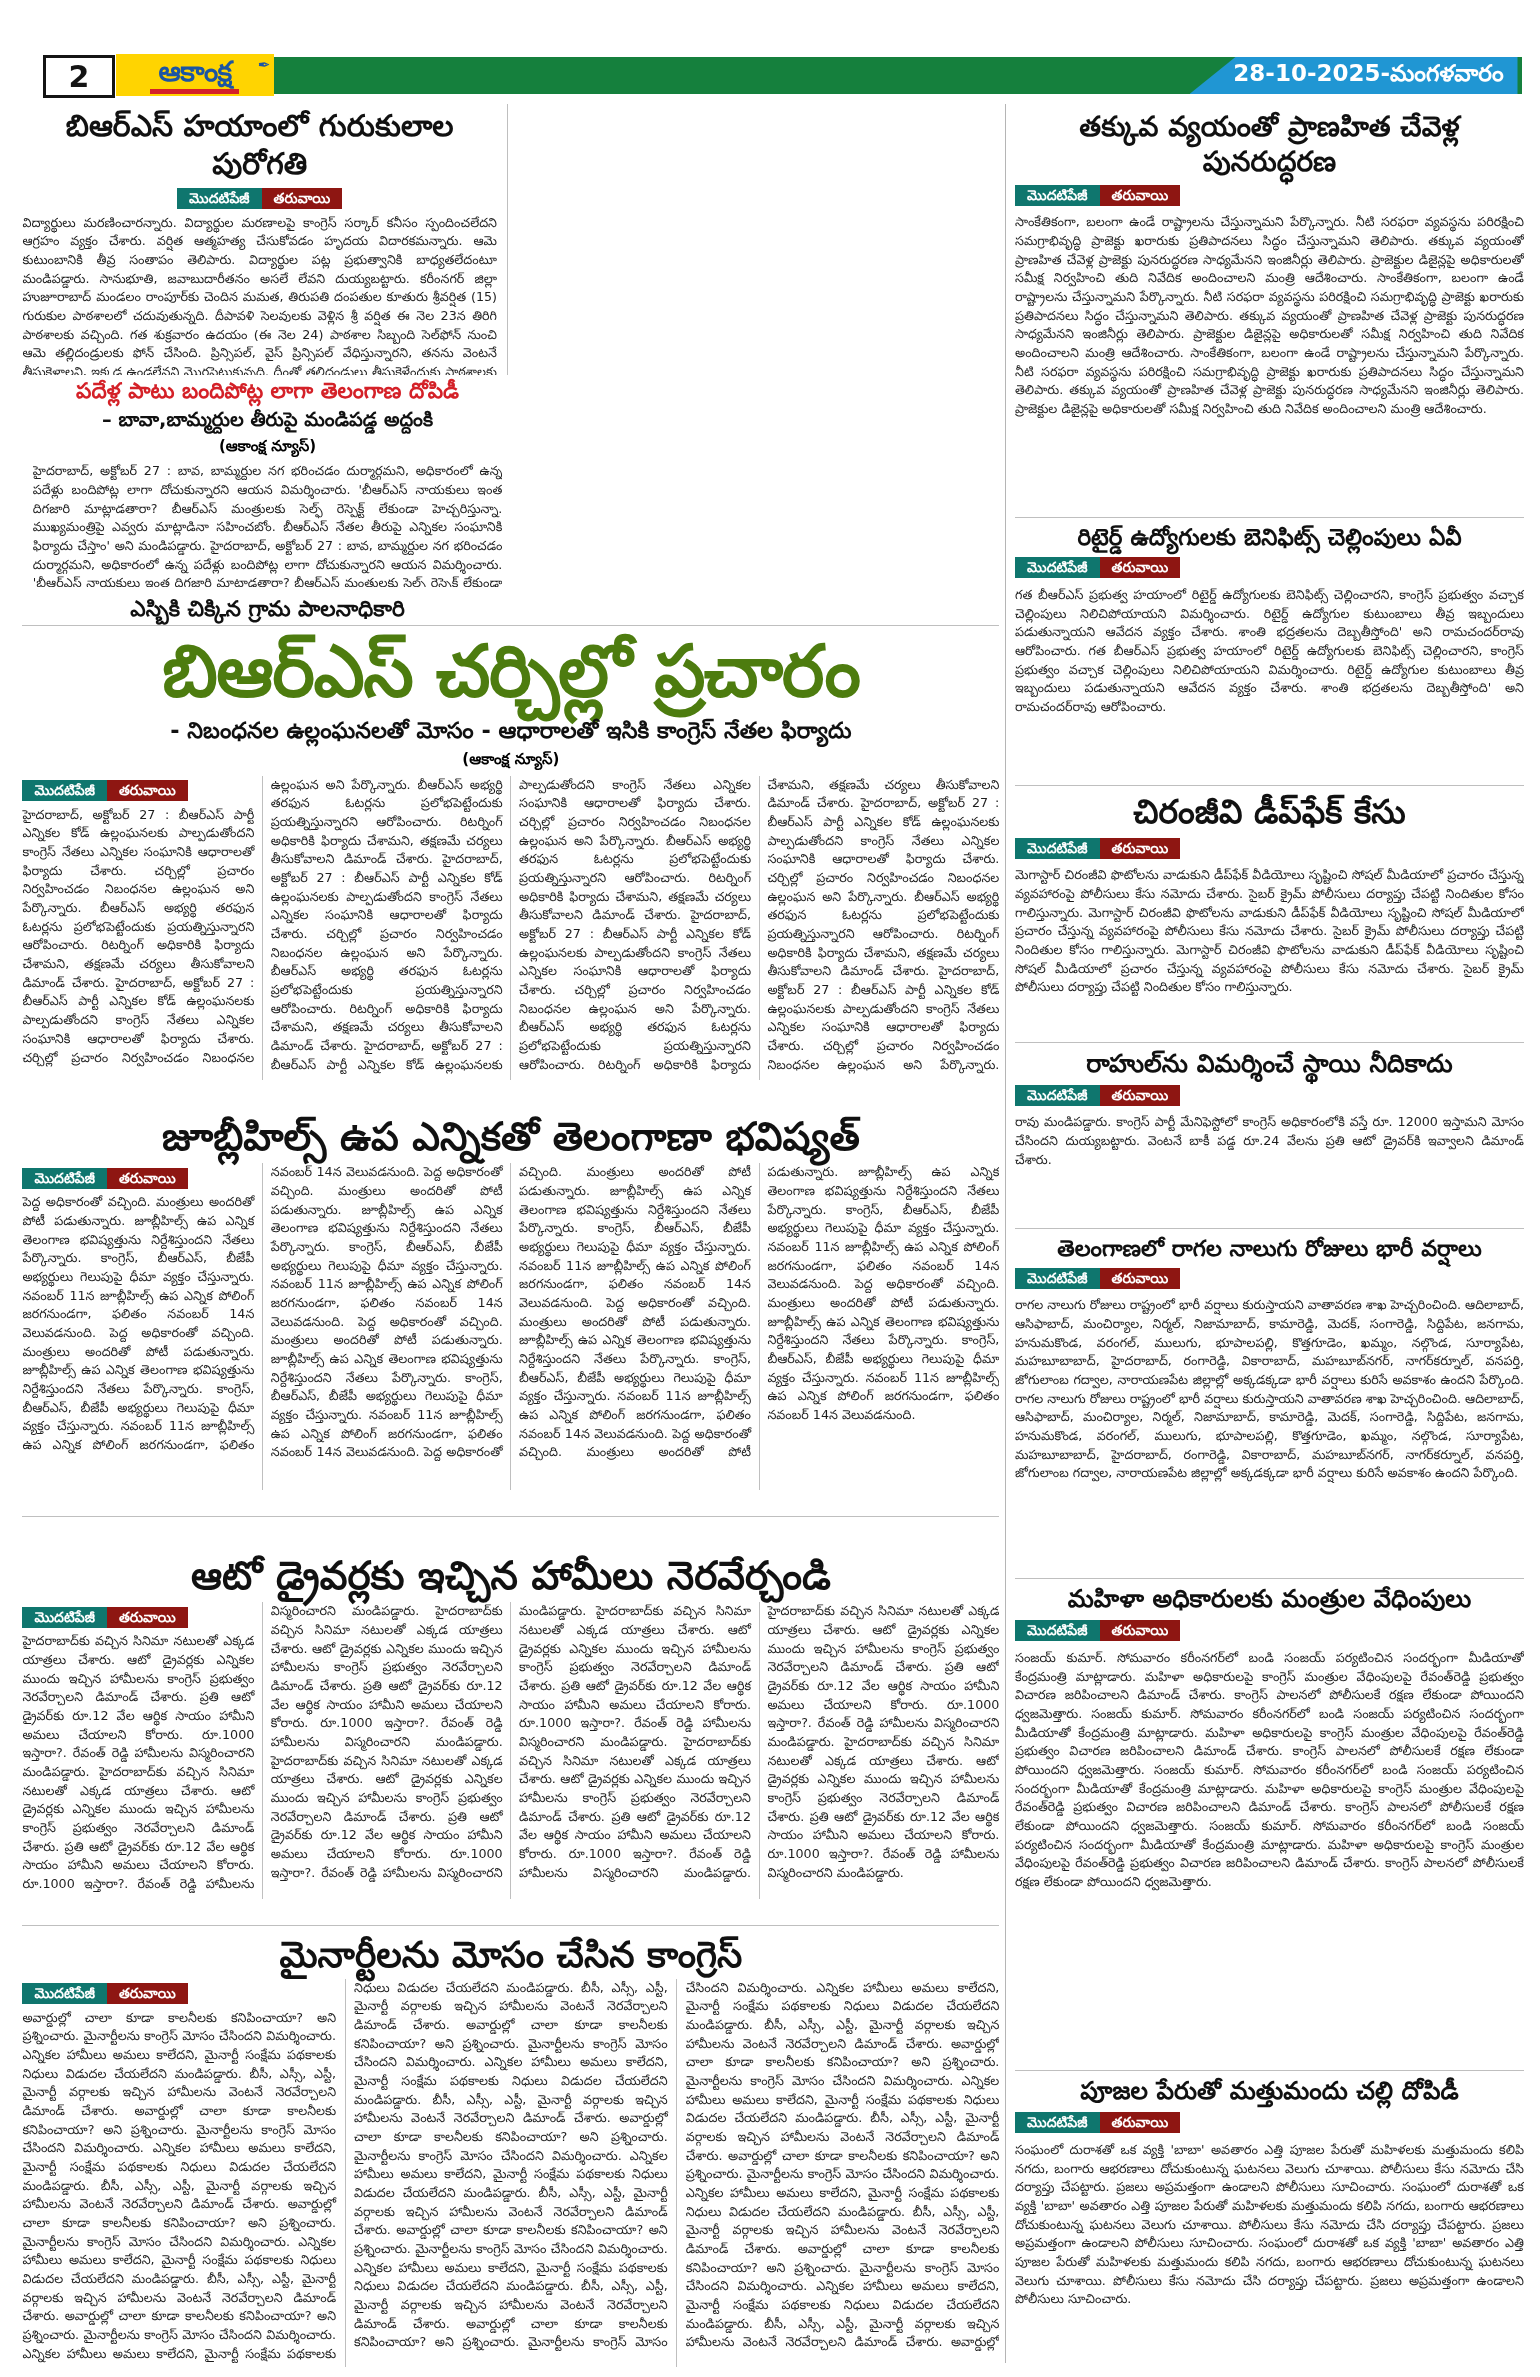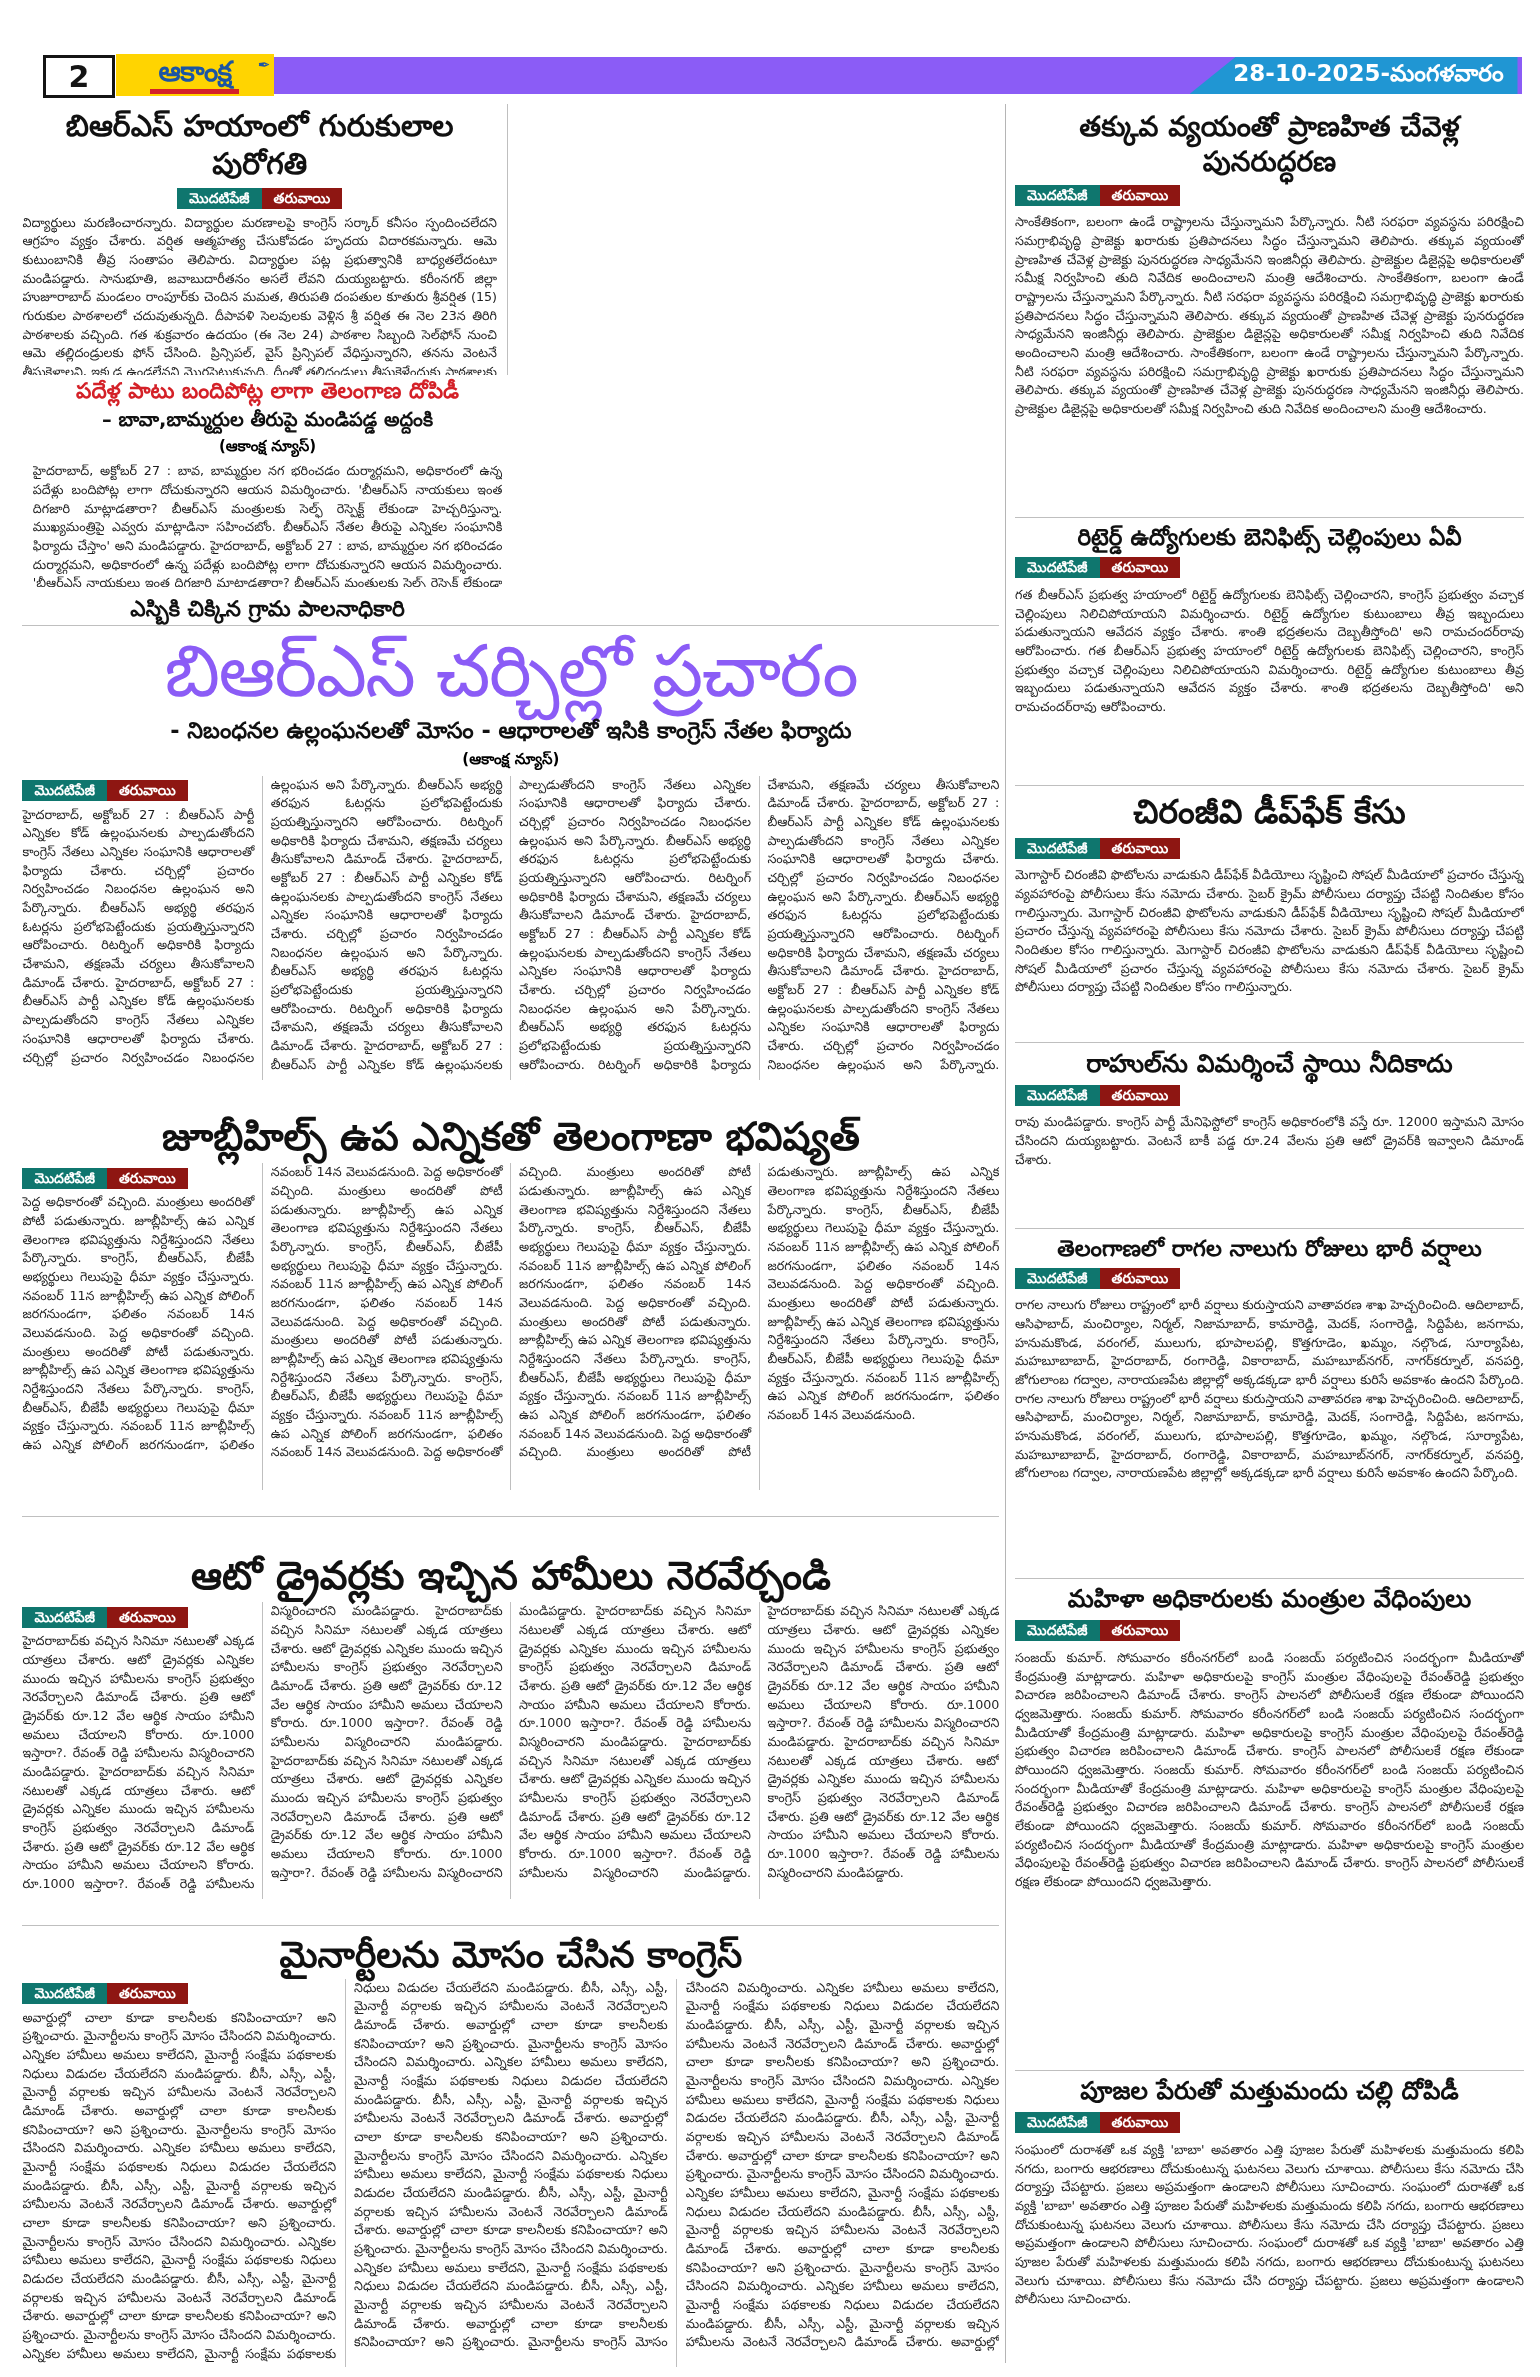--- a/index.html
+++ b/index.html
@@ -8,21 +8,21 @@
 
   
   .pagenum{position:absolute;left:43px;top:55px;width:66px;height:37px;background:#fff;
            border:3px solid #141414;display:flex;align-items:center;justify-content:center;
            font-size:30px;font-weight:bold;color:#141414;}
   .logo{position:absolute;left:116px;top:54px;width:158px;height:42px;background:#ffd401;
         display:flex;align-items:center;justify-content:center;color:#1c55a3;
         font-size:28px;font-weight:bold;letter-spacing:-0.7px;}
   .logo .nib{position:absolute;right:4.5px;top:1.5px;font-size:15px;color:#1c55a3;}
   .logo .ribbon{position:absolute;left:34px;bottom:2.2px;width:89px;height:5.2px;background:#d42128;}
-  .topbar{position:absolute;left:274px;top:57px;width:1248px;height:37px;background:#8b5cf6;}
+  .topbar{position:absolute;left:274px;top:57px;width:1248px;height:37px;background:#15803d;}
   .datebox{position:absolute;right:4.5px;top:0;height:37px;width:328px;background:#2096d3;
            clip-path:polygon(14% 0,100% 0,100% 100%,0 100%);
            display:flex;align-items:center;justify-content:center;padding-left:30px;box-sizing:border-box;
            color:#fff;font-size:23px;font-weight:bold;}
 
   
   .zone-main{position:absolute;left:22.4px;top:104px;width:977px;height:2259px;}
   .vrule{position:absolute;left:1005px;top:104px;width:0.7px;height:2259px;background:#b5b5b5;}
   .zone-right{position:absolute;left:1015px;top:104px;width:509px;height:2259px;display:flex;flex-direction:column;}
 
@@ -48,21 +48,21 @@
   .art-gurukul .hl{font-size:30px;}
   .art-dopidi{width:480px;padding-left:10.4px;box-sizing:border-box;overflow:hidden;}
   .art-dopidi .hl{font-size:21.6px;}
   .art-dopidi .sub{font-size:19.4px;text-align:center;}
   .dopidi-body{height:125px;overflow:hidden;}
   .acb-hl{font-size:19.4px;margin-top:6px;}
 
   
   .sec{box-sizing:border-box;border-bottom:0.7px solid #bfbfbf;padding-top:3px;}
   .sec-banner{height:481px;border-bottom:none;}
-  .banner-hl{margin:4.5px 0 0;text-align:center;font-size:72px;line-height:1.05;font-weight:normal;color:#8b5cf6;letter-spacing:-1.5px;}
+  .banner-hl{margin:4.5px 0 0;text-align:center;font-size:72px;line-height:1.05;font-weight:bold;color:#4d7c0f;letter-spacing:-1.5px;}
   .banner-sub{margin:7.5px 0 0;text-align:center;font-size:22.4px;font-weight:bold;color:#111;}
   .banner-body{height:304px;}
   .sec-jubilee{height:410px;}
   .sec-jubilee .hl{font-size:39px;}
   .jubilee-body{height:327px;}
   .sec-auto{height:380px;margin-top:29px;}
   .sec-auto .hl{font-size:39px;}
   .auto-body{height:297px;}
   .sec-min{height:466px;border-bottom:none;}
   .sec-min .hl{font-size:36px;}

